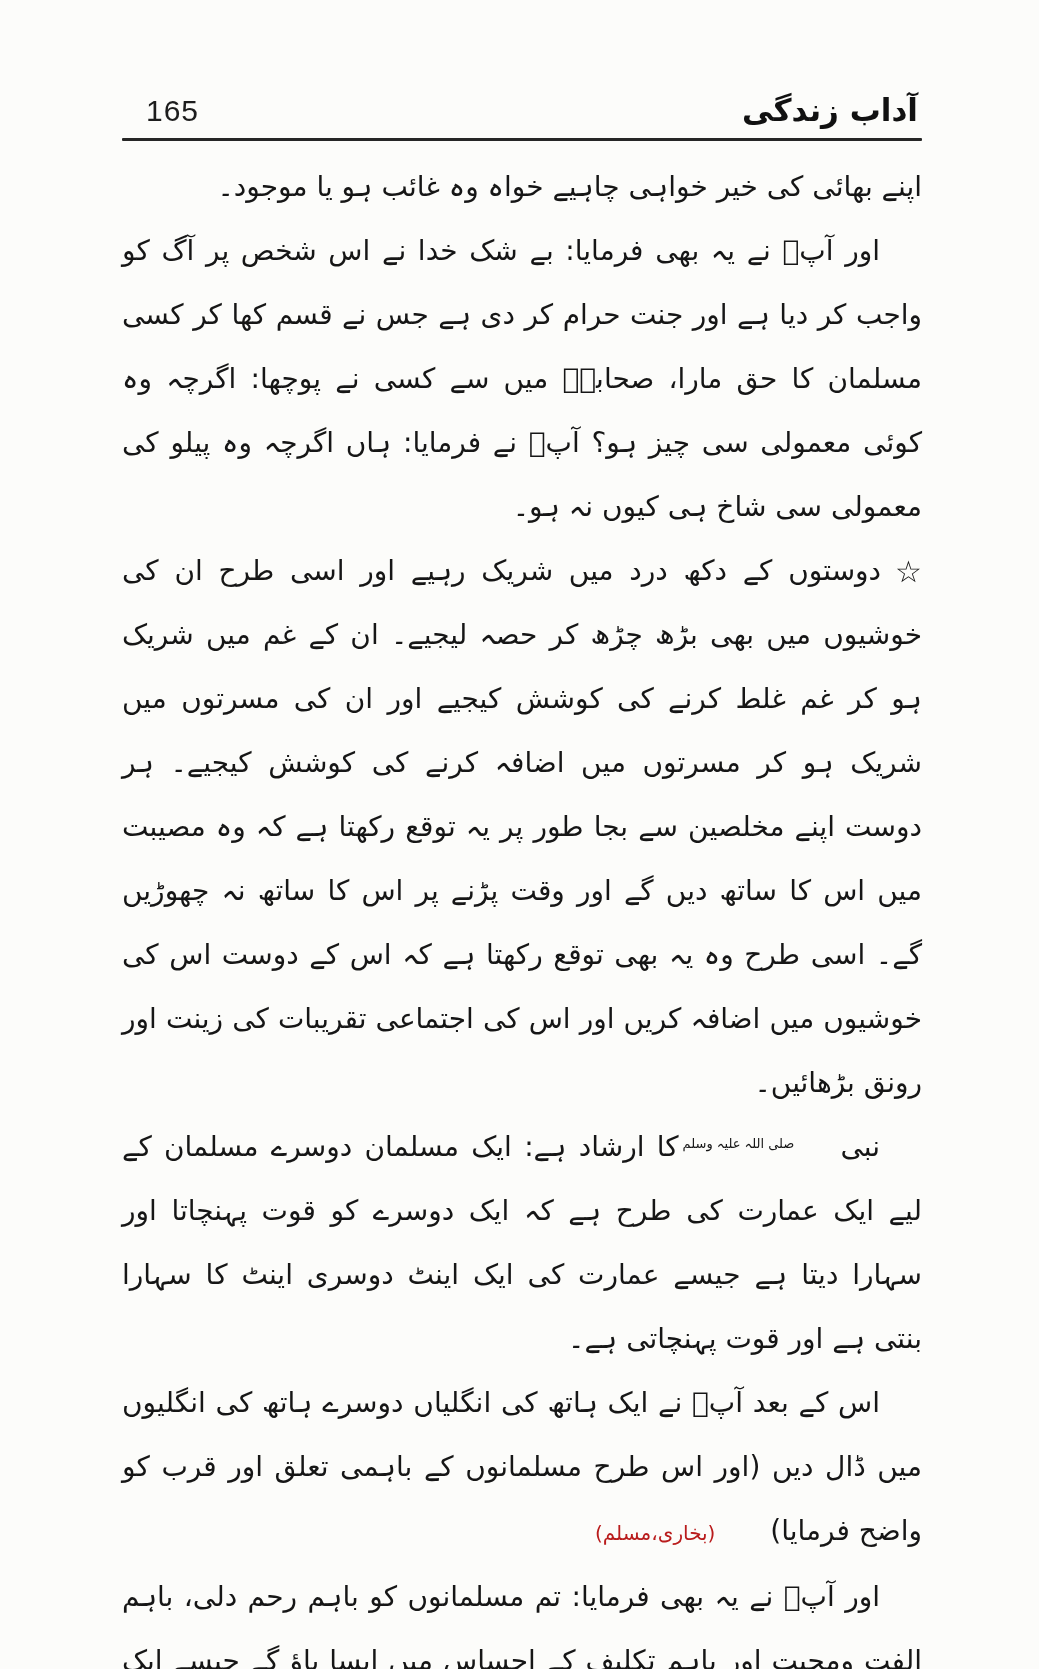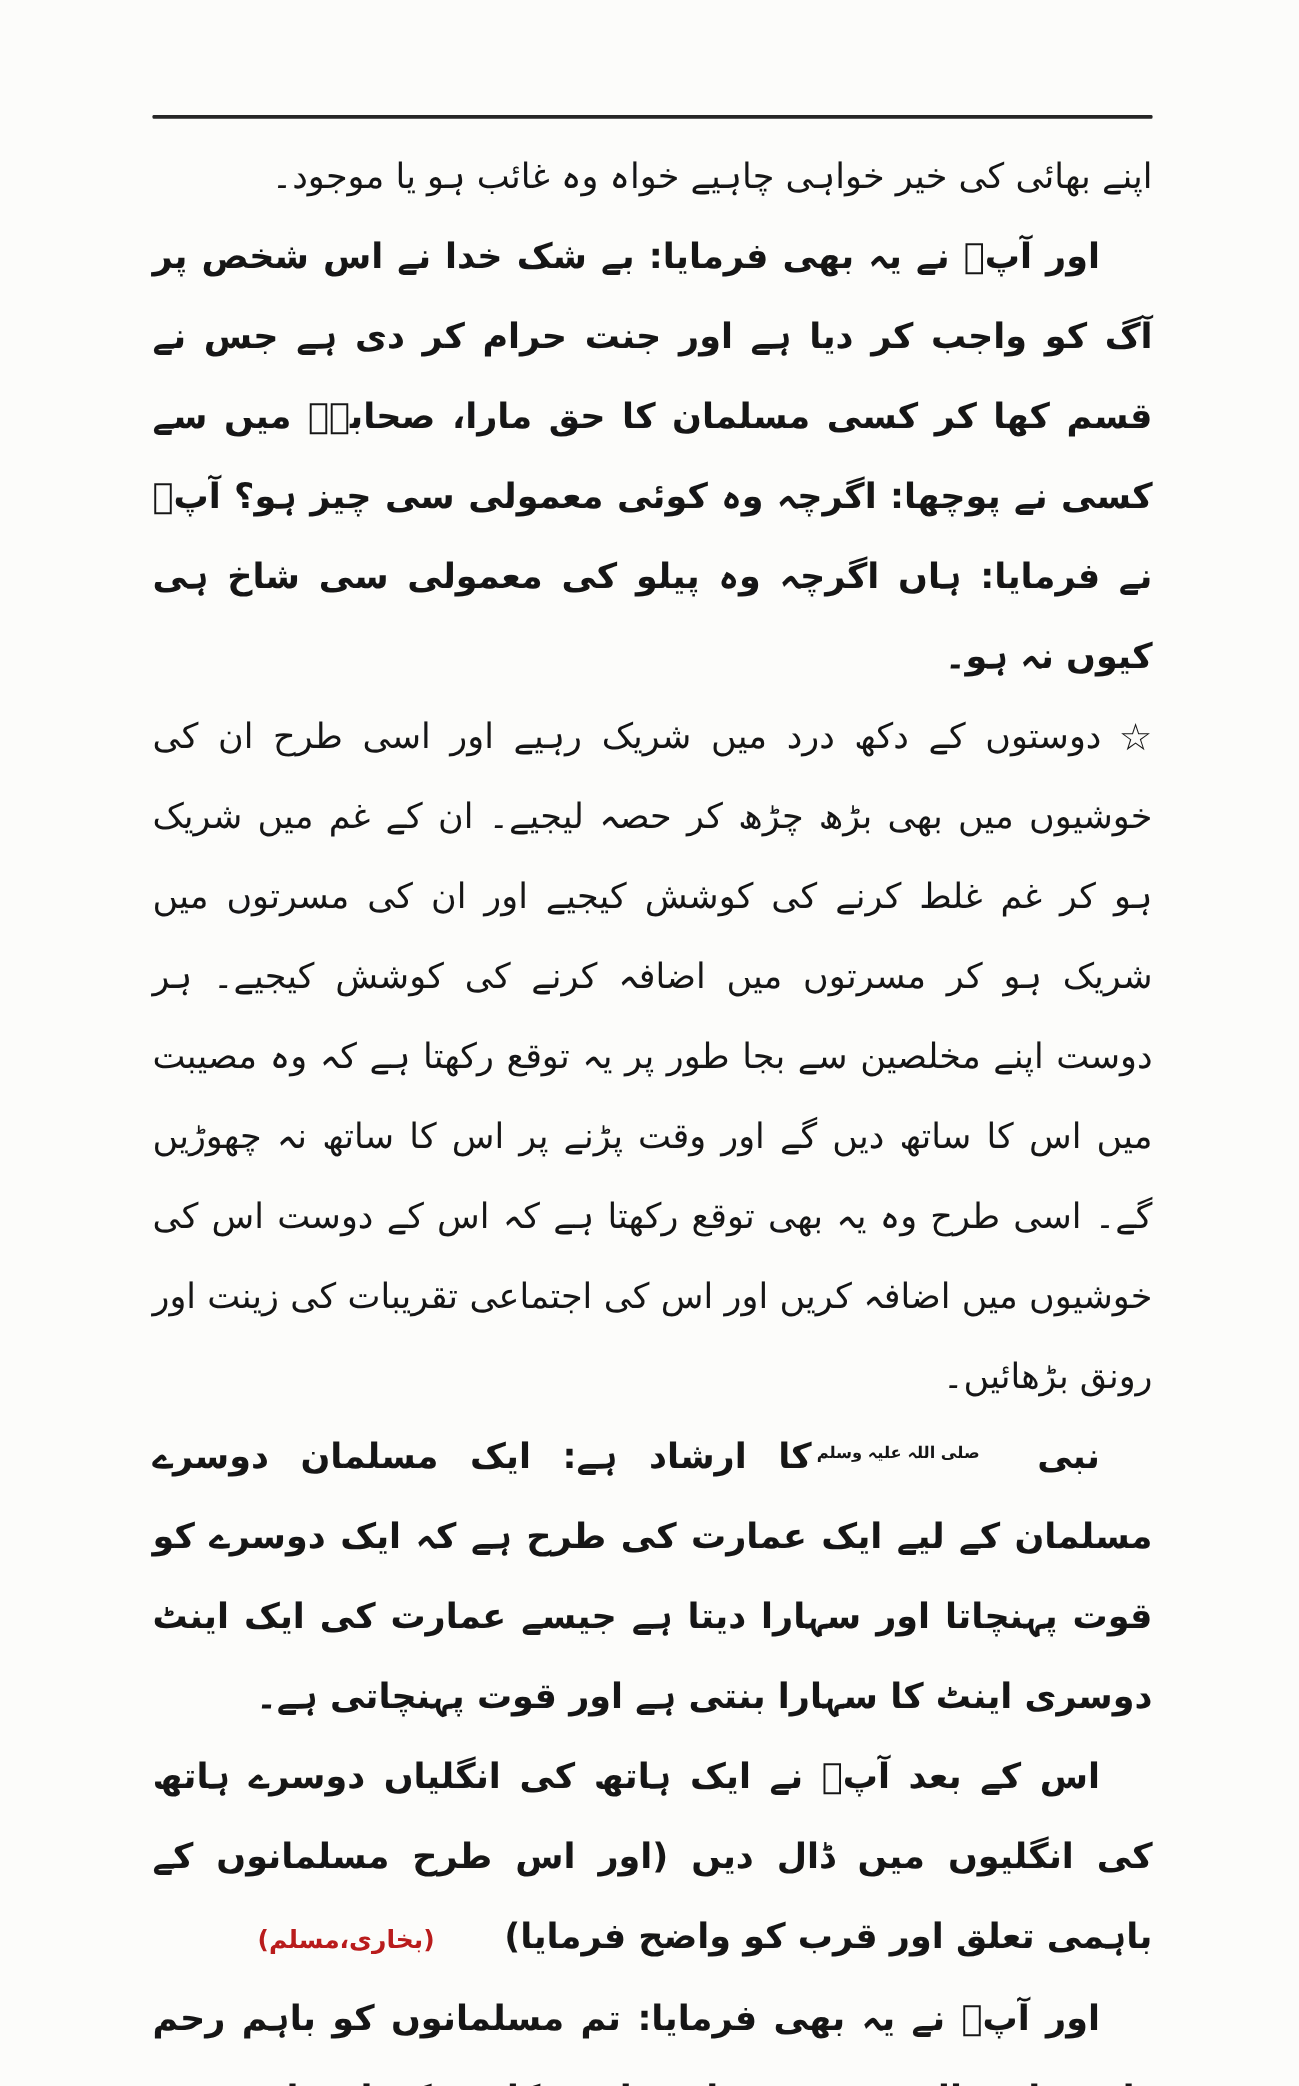--- a/index.html
+++ b/index.html
@@ -56,21 +56,20 @@
     text-justify: inter-word;
   }
   p.para {
     margin: 0;
     padding: 0;
   }
   p.para.end-line {
   }
   p.para.indent {
     text-indent: 42px;
-    font-weight: bold;
   }
   .star {
     display: inline-block;
     font-size: 30px;
     line-height: 1;
     margin-inline-end: 14px;
     transform: translateY(2px);
     color: #141414;
   }
   .honorific {
@@ -88,20 +87,24 @@
   .citation.gapped {
     margin-inline-start: 46px;
   }
 </style>
 </head>
 <body>
 
 <div class="page">
   <div class="column">
 
+    <div class="page-header">
+      <span class="page-number">165</span>
+      <span class="page-title">آداب زندگی</span>
+    </div>
 
     <div class="header-rule"></div>
 
     <div class="body-text">
 
       <p class="para end-line"><span>اپنے بھائی کی خیر خواہی چاہیے خواہ وہ غائب ہو یا موجود۔</span></p>
 
       <p class="para indent"><span>اور آپؐ نے یہ بھی فرمایا: بے شک خدا نے اس شخص پر آگ کو واجب کر دیا ہے اور جنت حرام کر دی ہے جس نے قسم کھا کر کسی مسلمان کا حق مارا، صحابہؓ میں سے کسی نے پوچھا: اگرچہ وہ کوئی معمولی سی چیز ہو؟ آپؐ نے فرمایا: ہاں اگرچہ وہ پیلو کی معمولی سی شاخ ہی کیوں نہ ہو۔</span></p>
 
       <p class="para"><span class="star">☆</span><span>دوستوں کے دکھ درد میں شریک رہیے اور اسی طرح ان کی خوشیوں میں بھی بڑھ چڑھ کر حصہ لیجیے۔ ان کے غم میں شریک ہو کر غم غلط کرنے کی کوشش کیجیے اور ان کی مسرتوں میں شریک ہو کر مسرتوں میں اضافہ کرنے کی کوشش کیجیے۔ ہر دوست اپنے مخلصین سے بجا طور پر یہ توقع رکھتا ہے کہ وہ مصیبت میں اس کا ساتھ دیں گے اور وقت پڑنے پر اس کا ساتھ نہ چھوڑیں گے۔ اسی طرح وہ یہ بھی توقع رکھتا ہے کہ اس کے دوست اس کی خوشیوں میں اضافہ کریں اور اس کی اجتماعی تقریبات کی زینت اور رونق بڑھائیں۔</span></p>

